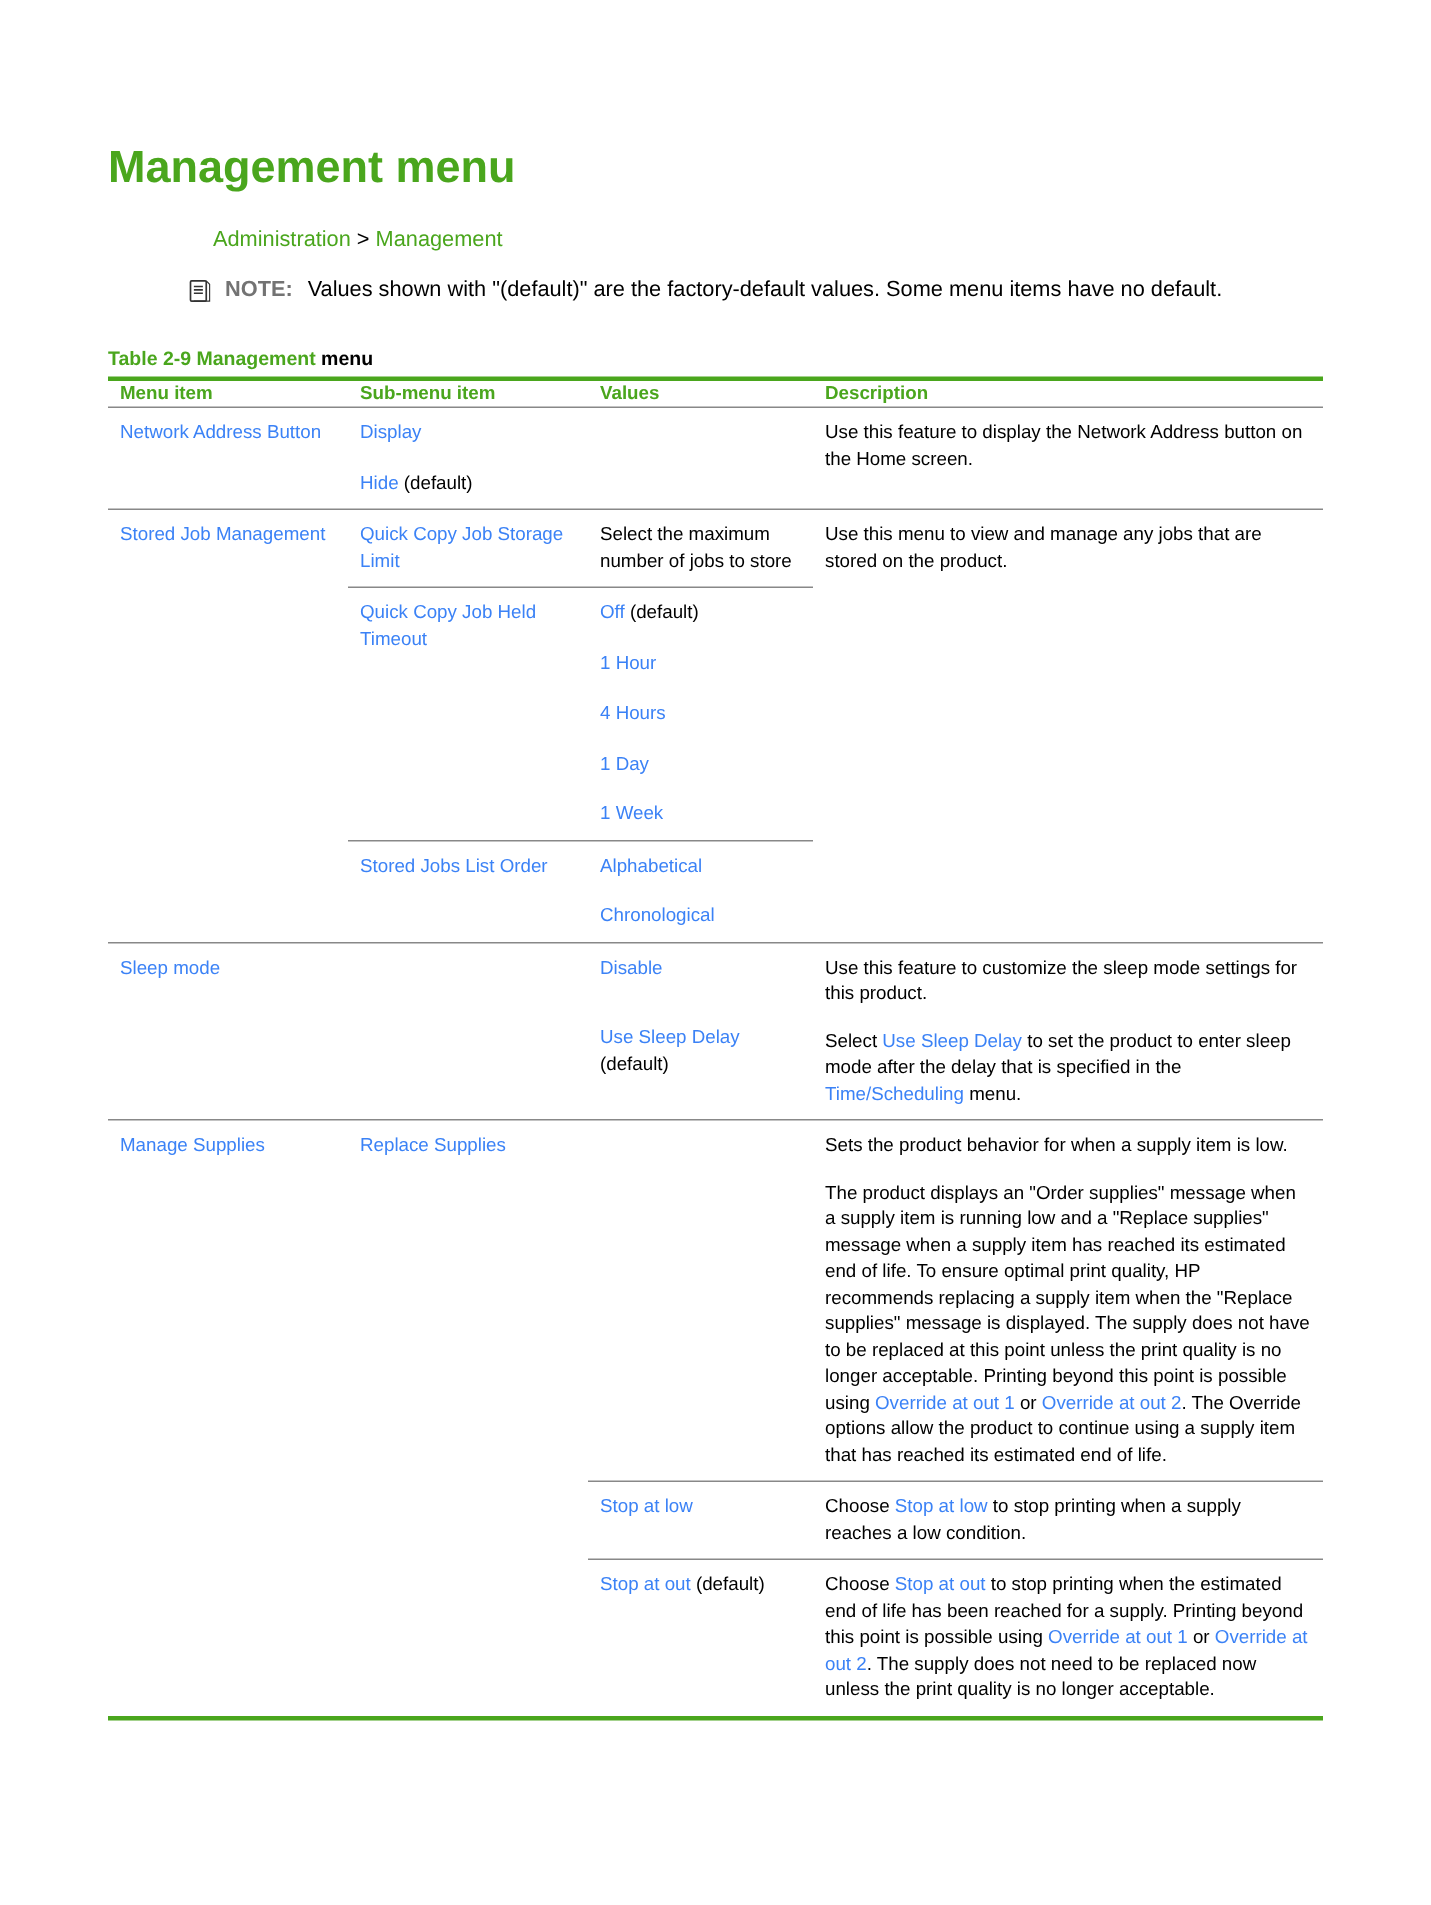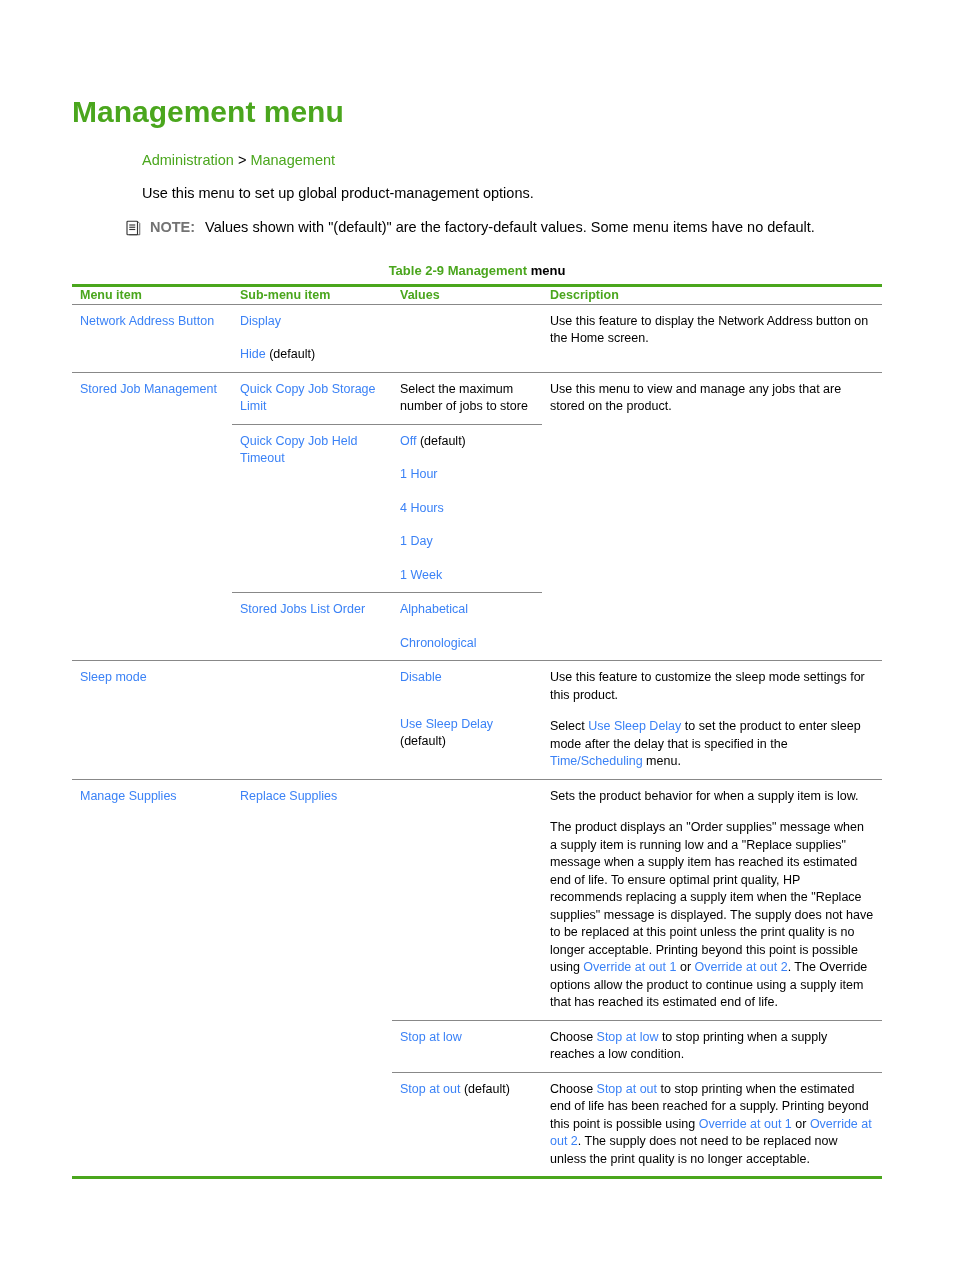--- a/index.html
+++ b/index.html
@@ -49,21 +49,20 @@
   .note-icon svg { width: 18px; height: 18px; }
   .note-label {
     color: #737373;
     font-weight: bold;
     margin-right: 10px;
   }
   .table-caption {
     font-size: 13px;
     font-weight: bold;
     margin-bottom: 4px;
-    text-align: center;
   }
   .table-caption .cap1 { color: #4aa61d; }
   .table-caption .cap2 { color: #000; }
   table {
     border-collapse: collapse;
     width: 100%;
     font-size: 12.5px;
     border-top: 3px solid #4aa61d;
     border-bottom: 3px solid #4aa61d;
   }
@@ -97,21 +96,20 @@
 <body>
 
 <h1>Management menu</h1>
 
 <div class="indent">
   <div class="breadcrumb">
     <span>Administration</span>
     <span class="breadcrumb-sep">&gt;</span>
     <span>Management</span>
   </div>
-  <div class="intro">Use this menu to set up global product-management options.</div>
 </div>
 
 <div class="note-row">
   <span class="note-icon">
     <svg viewBox="0 0 24 24" fill="none" stroke="#333" stroke-width="1.5">
       <rect x="4" y="3" width="14" height="18" rx="1"></rect>
       <path d="M18 3l3 3v15H7" stroke-width="1"></path>
       <line x1="7" y1="8" x2="15" y2="8"></line>
       <line x1="7" y1="11" x2="15" y2="11"></line>
       <line x1="7" y1="14" x2="15" y2="14"></line>

